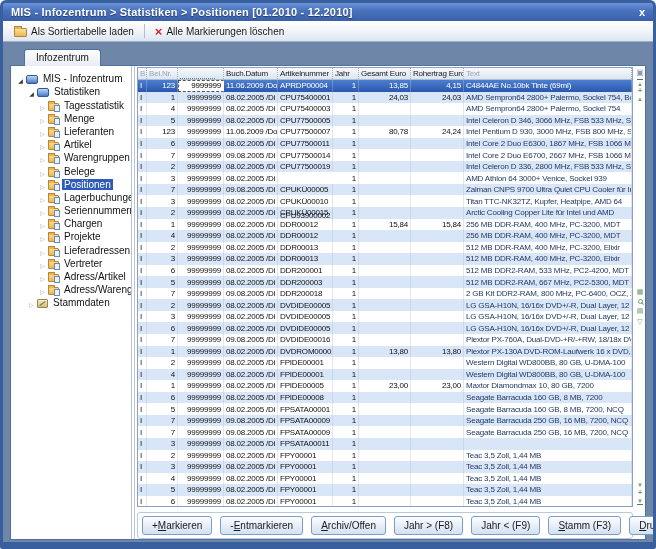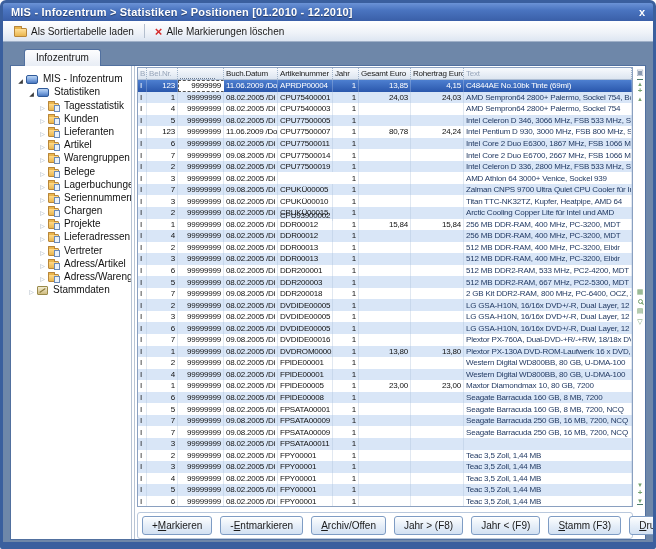--- a/index.html
+++ b/index.html
@@ -117,41 +117,46 @@
             <span class="tl">Statistiken</span>
           </div>
           <div class="tree-row" style="padding-left: 24px;">
             <span class="tw col">▷</span>
             <span class="ti folder"></span>
             <span class="tl">Tagesstatistik</span>
           </div>
           <div class="tree-row" style="padding-left: 24px;">
             <span class="tw col">▷</span>
             <span class="ti folder"></span>
-            <span class="tl">Kunden</span>
+            <span class="tl">Menge</span>
           </div>
           <div class="tree-row" style="padding-left: 24px;">
             <span class="tw col">▷</span>
             <span class="ti folder"></span>
             <span class="tl">Lieferanten</span>
           </div>
           <div class="tree-row" style="padding-left: 24px;">
             <span class="tw col">▷</span>
             <span class="ti folder"></span>
             <span class="tl">Artikel</span>
           </div>
           <div class="tree-row" style="padding-left: 24px;">
             <span class="tw col">▷</span>
             <span class="ti folder"></span>
             <span class="tl">Warengruppen</span>
           </div>
           <div class="tree-row" style="padding-left: 24px;">
             <span class="tw col">▷</span>
             <span class="ti folder"></span>
             <span class="tl">Belege</span>
+          </div>
+          <div class="tree-row" style="padding-left: 24px;">
+            <span class="tw col">▷</span>
+            <span class="ti folder"></span>
+            <span class="tl tsel">Positionen</span>
           </div>
           <div class="tree-row" style="padding-left: 24px;">
             <span class="tw col">▷</span>
             <span class="ti folder"></span>
             <span class="tl">Lagerbuchungen</span>
           </div>
           <div class="tree-row" style="padding-left: 24px;">
             <span class="tw col">▷</span>
             <span class="ti folder"></span>
             <span class="tl">Seriennummern</span>

